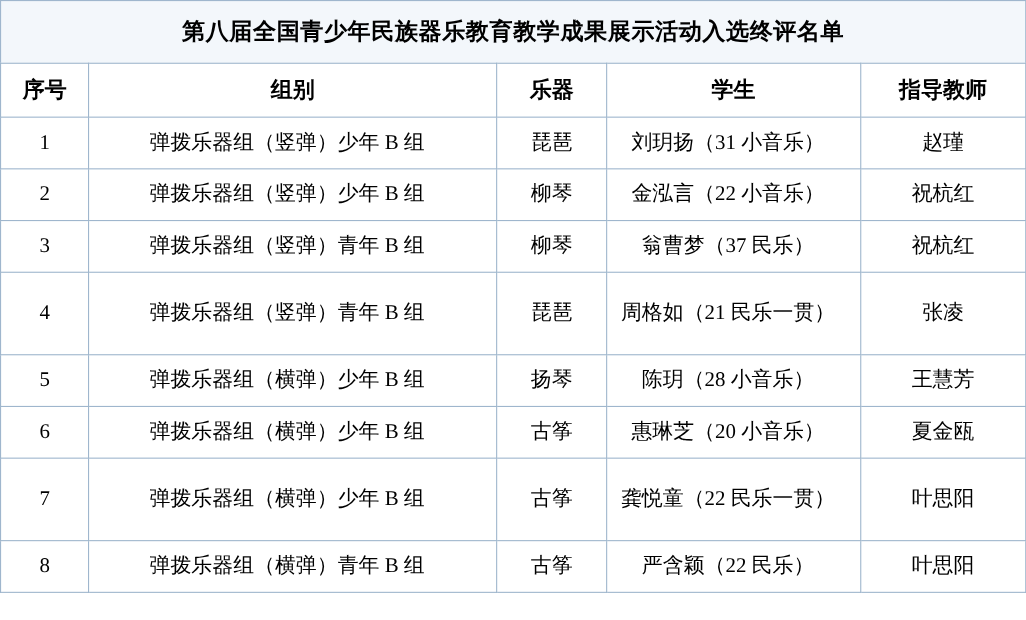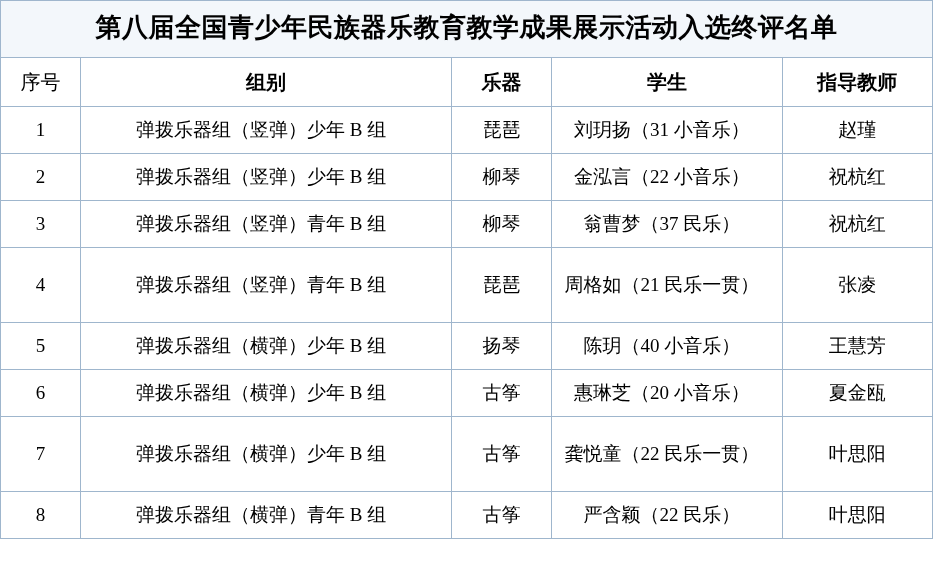--- a/index.html
+++ b/index.html
@@ -22,21 +22,21 @@
     flex-direction: column;
   }
   .title-block {
     border: 1px solid #9fb6cd;
     border-bottom: none;
     background: #f3f7fb;
     padding: 10px 0 12px 0;
     text-align: center;
   }
   .title-line {
-    font-size: 26px;
+    font-size: 21px;
     font-weight: bold;
     line-height: 34px;
     letter-spacing: 0.5px;
   }
   table {
     border-collapse: collapse;
     width: 100%;
     table-layout: fixed;
   }
   th, td {
@@ -46,21 +46,21 @@
     font-size: 19px;
     padding: 4px 2px;
     line-height: 26px;
   }
   thead th {
     height: 40px;
     font-weight: bold;
     font-size: 20px;
   }
   thead th.idx {
-    font-weight: normal;
+    font-weight: bold;
   }
   tbody td {
     height: 38px;
   }
   tbody tr.tall td {
     height: 66px;
   }
   .col-idx { width: 80px; }
   .col-group { width: 370px; }
   .col-inst { width: 100px; }
@@ -123,21 +123,21 @@
         <td>4</td>
         <td class="wrap-cell">弹拨乐器组（竖弹）青年 B 组</td>
         <td>琵琶</td>
         <td class="wrap-cell">周格如（21 民乐一贯）</td>
         <td>张凌</td>
       </tr>
       <tr>
         <td>5</td>
         <td class="wrap-cell">弹拨乐器组（横弹）少年 B 组</td>
         <td>扬琴</td>
-        <td class="wrap-cell">陈玥（40 小音乐）</td>
+        <td class="wrap-cell">陈玥（28 小音乐）</td>
         <td>王慧芳</td>
       </tr>
       <tr>
         <td>6</td>
         <td class="wrap-cell">弹拨乐器组（横弹）少年 B 组</td>
         <td>古筝</td>
         <td class="wrap-cell">惠琳芝（20 小音乐）</td>
         <td>夏金瓯</td>
       </tr>
       <tr class="tall">

